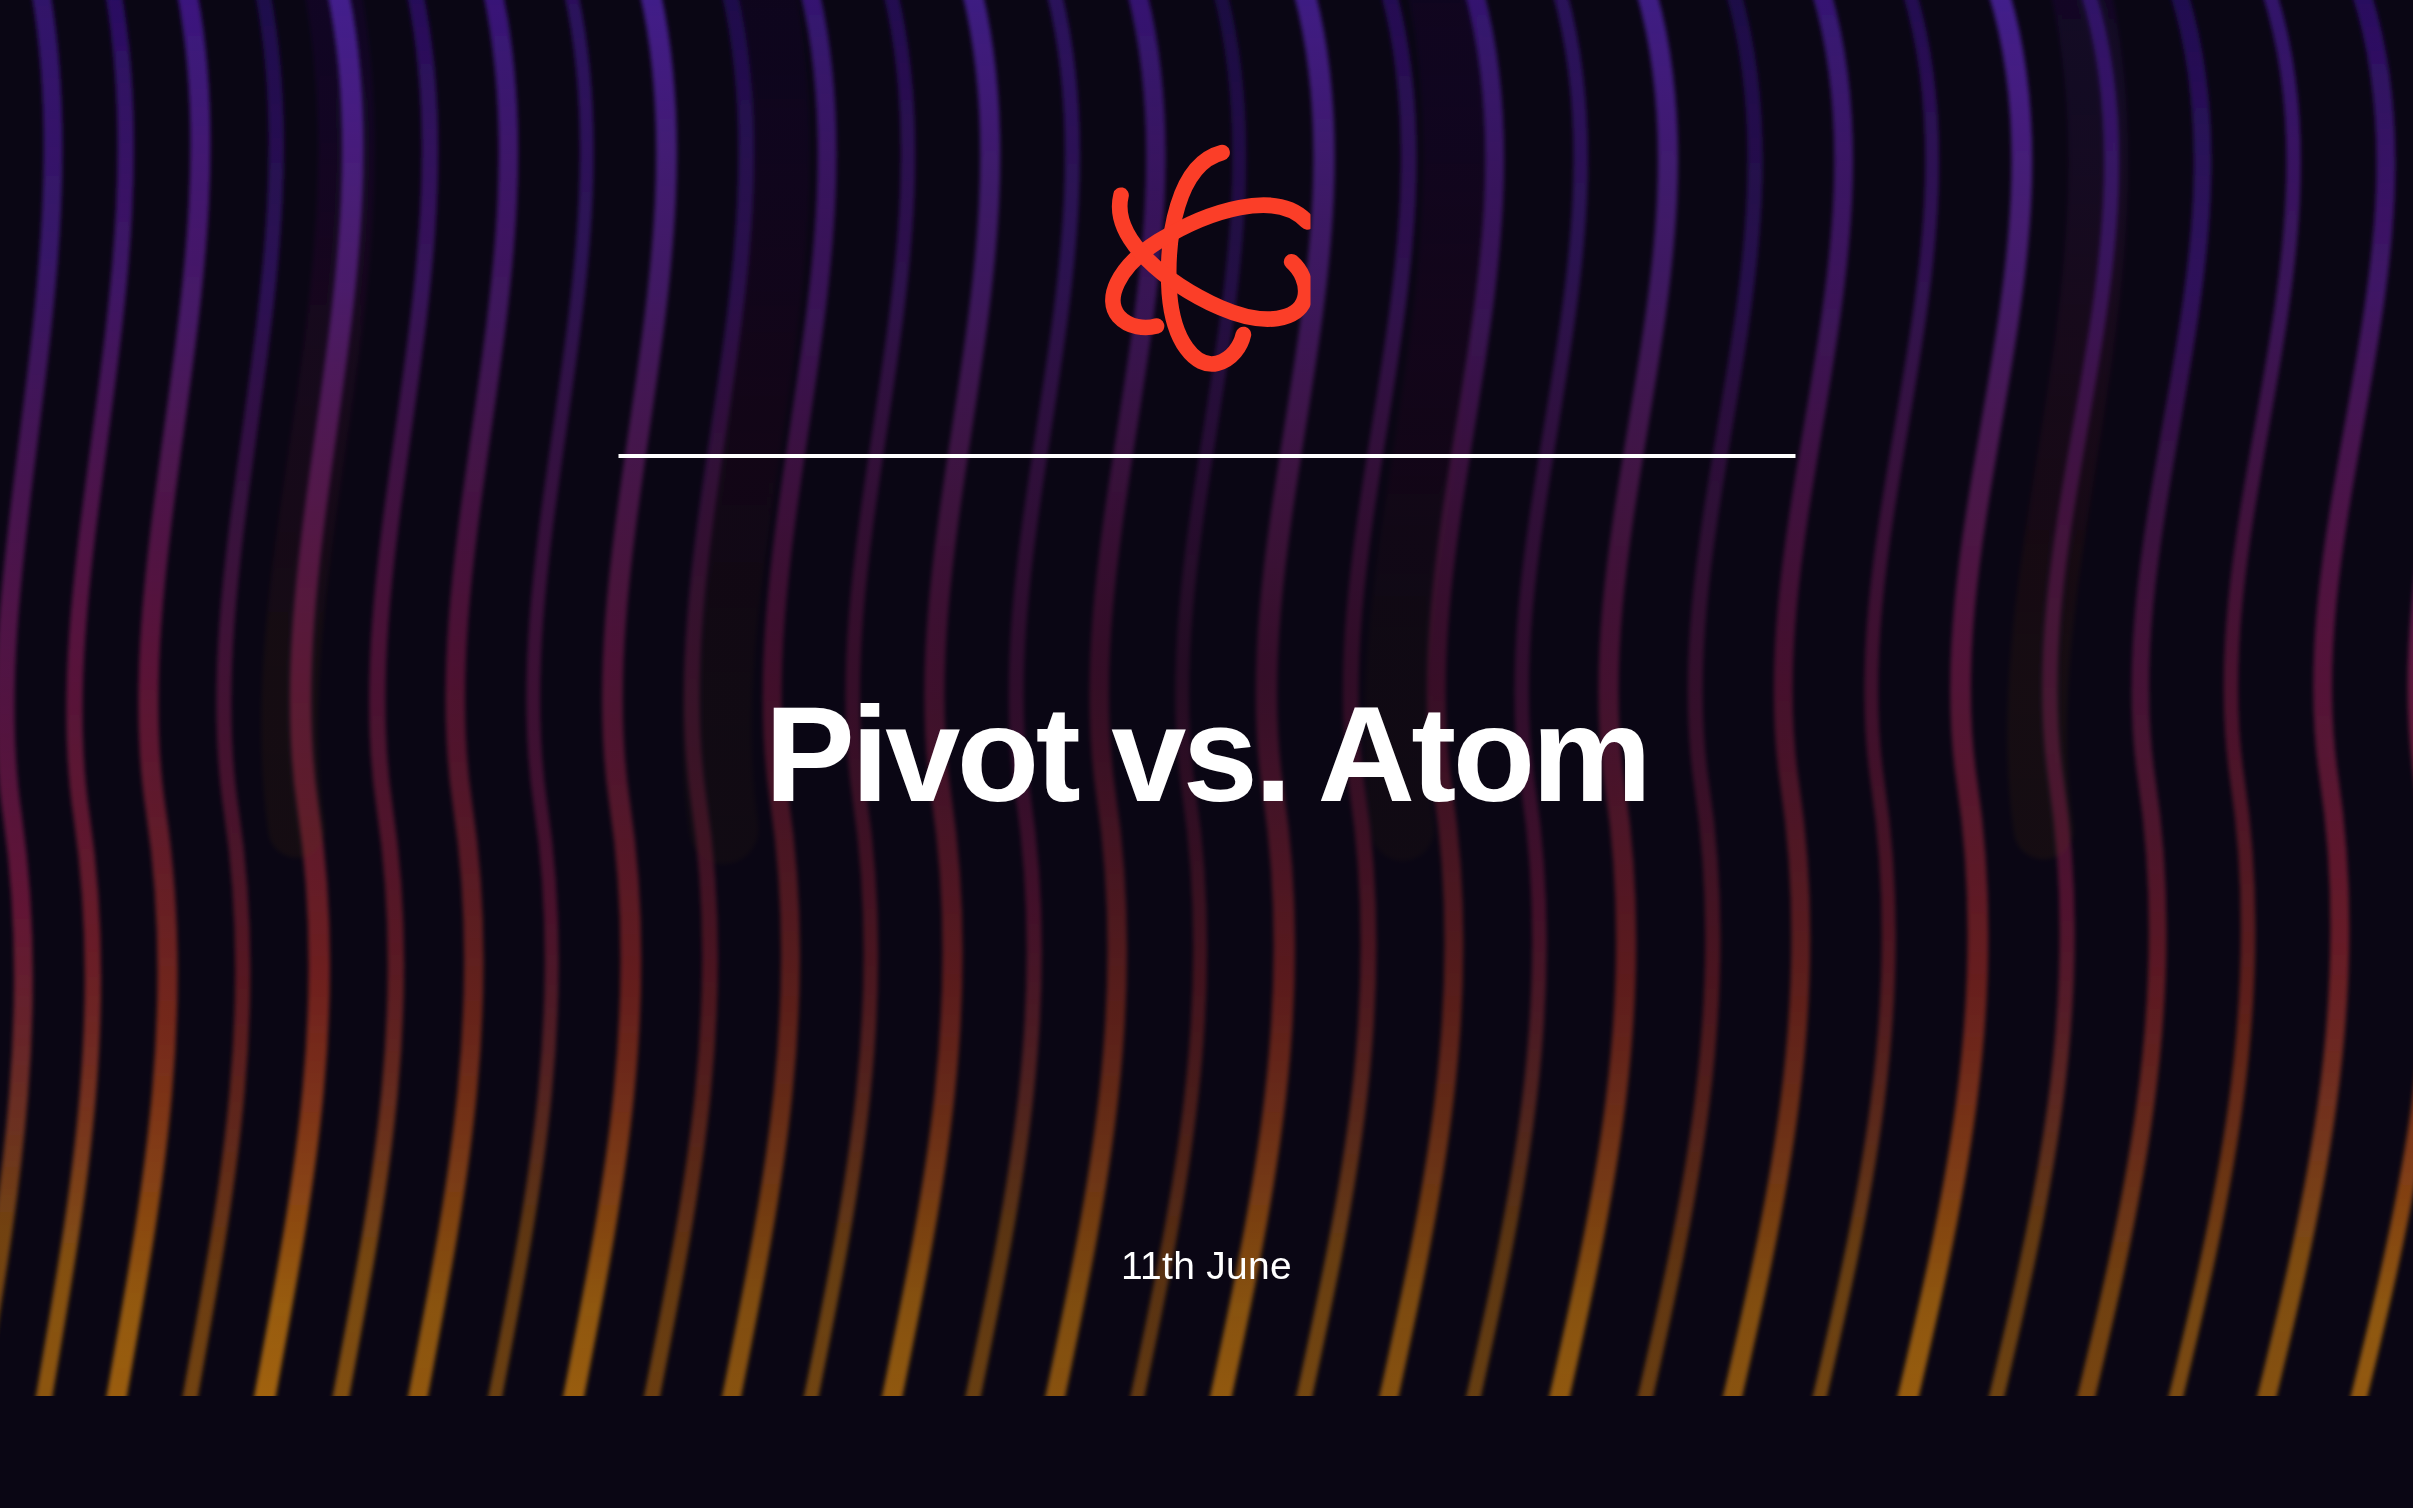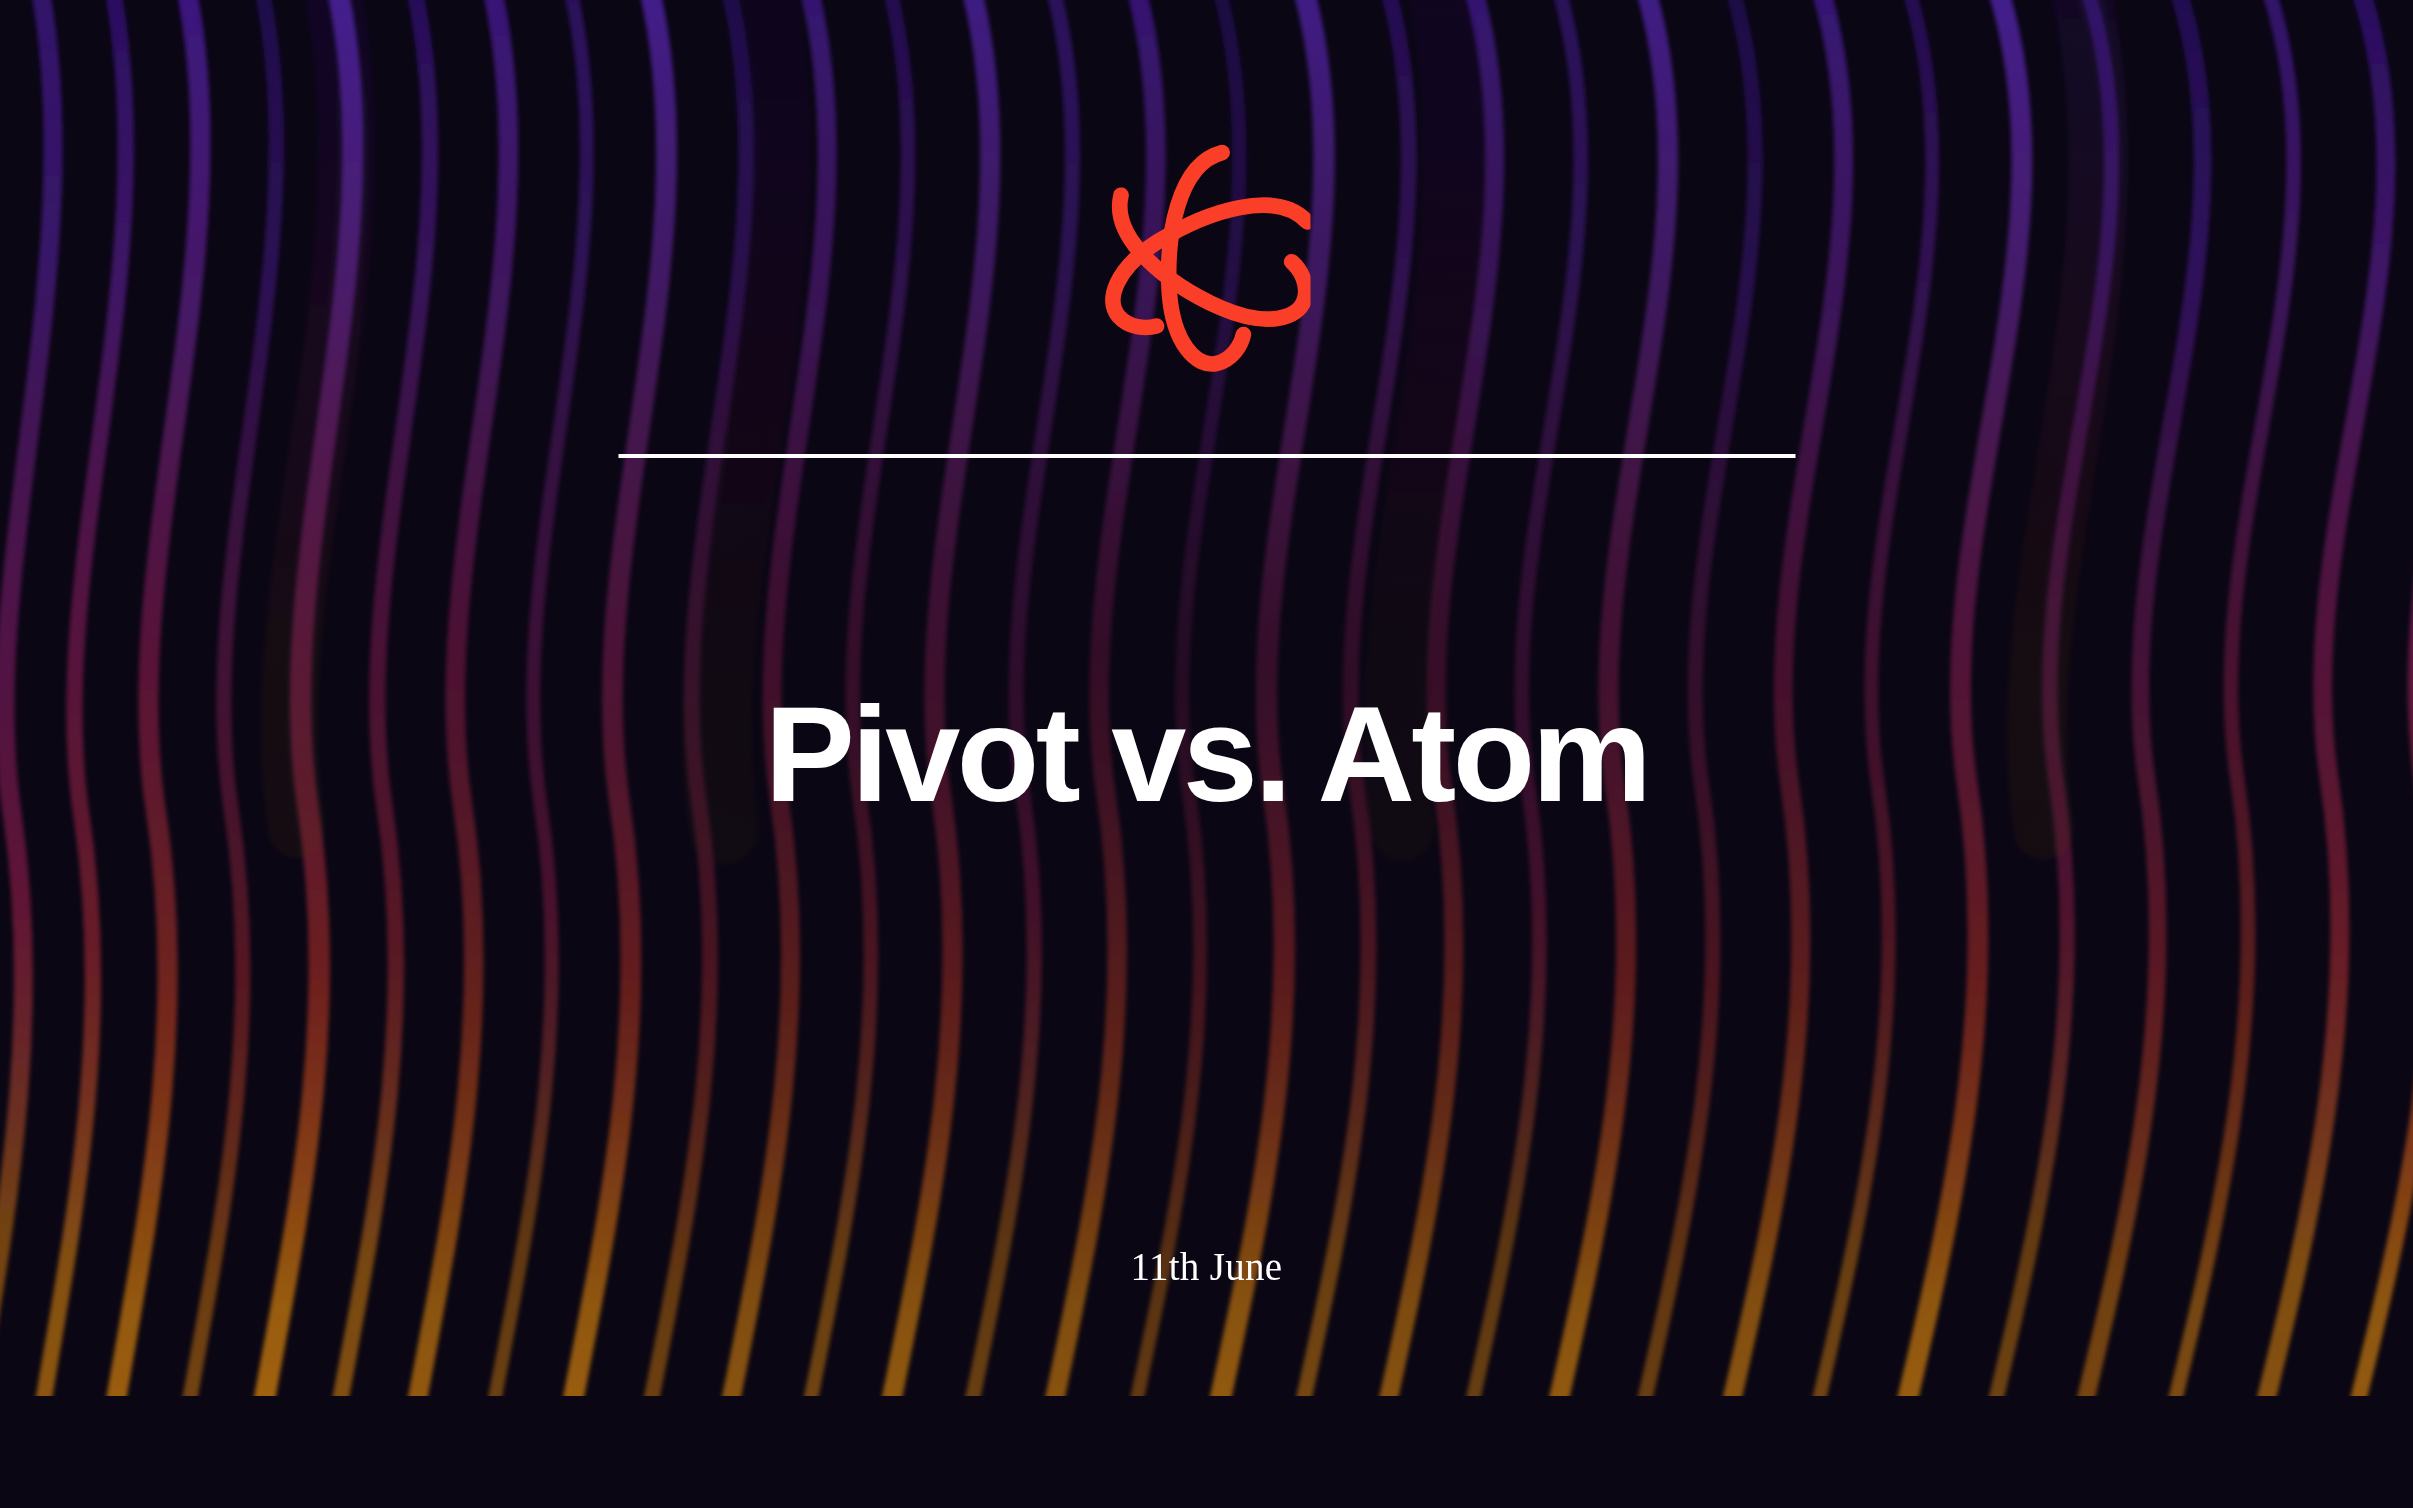--- a/index.html
+++ b/index.html
@@ -84,21 +84,20 @@
     position: absolute;
     left: 0;
     right: 0;
     top: 1244px;
     text-align: center;
     color: #ffffff;
     font-size: 39px;
     font-weight: 400;
     letter-spacing: 0.3px;
     white-space: nowrap;
-    font-family: Liberation Serif, serif;
   }
 </style>
 </head>
 <body>
 
 <div id="slide">
 
   <svg id="bg-waves" viewBox="0 0 3840 2400" preserveAspectRatio="none" aria-hidden="true">
     <defs>
 

